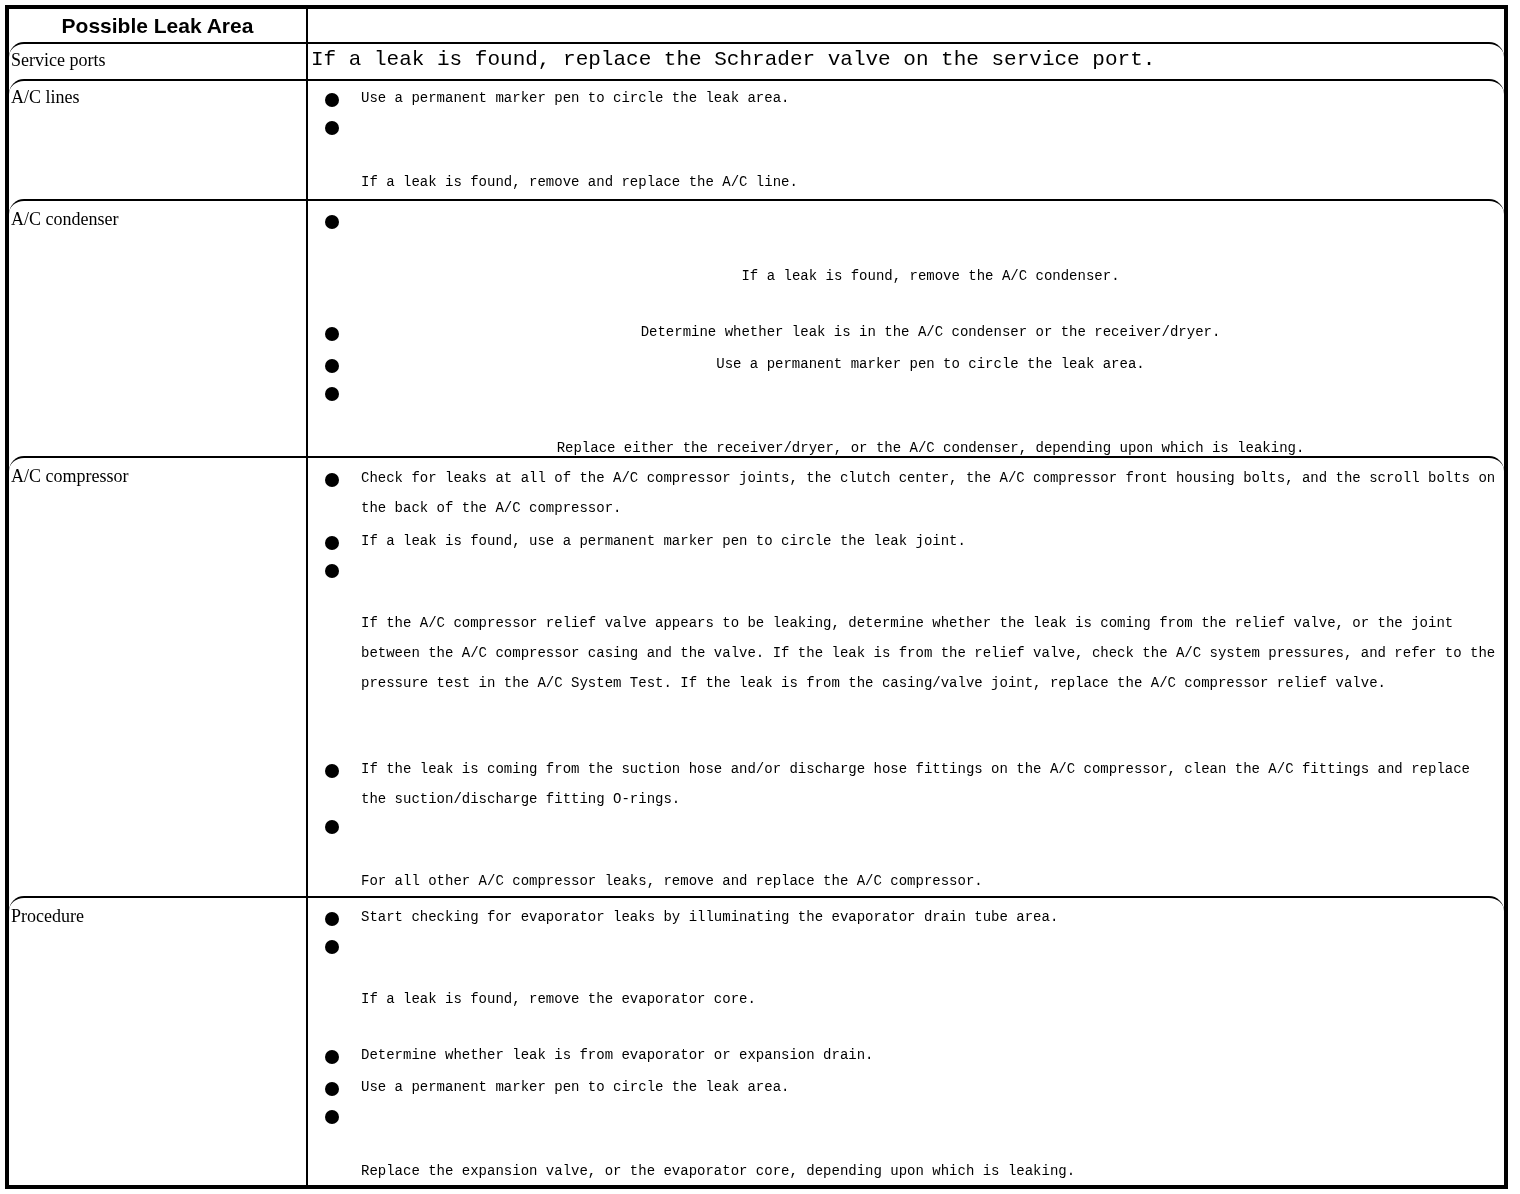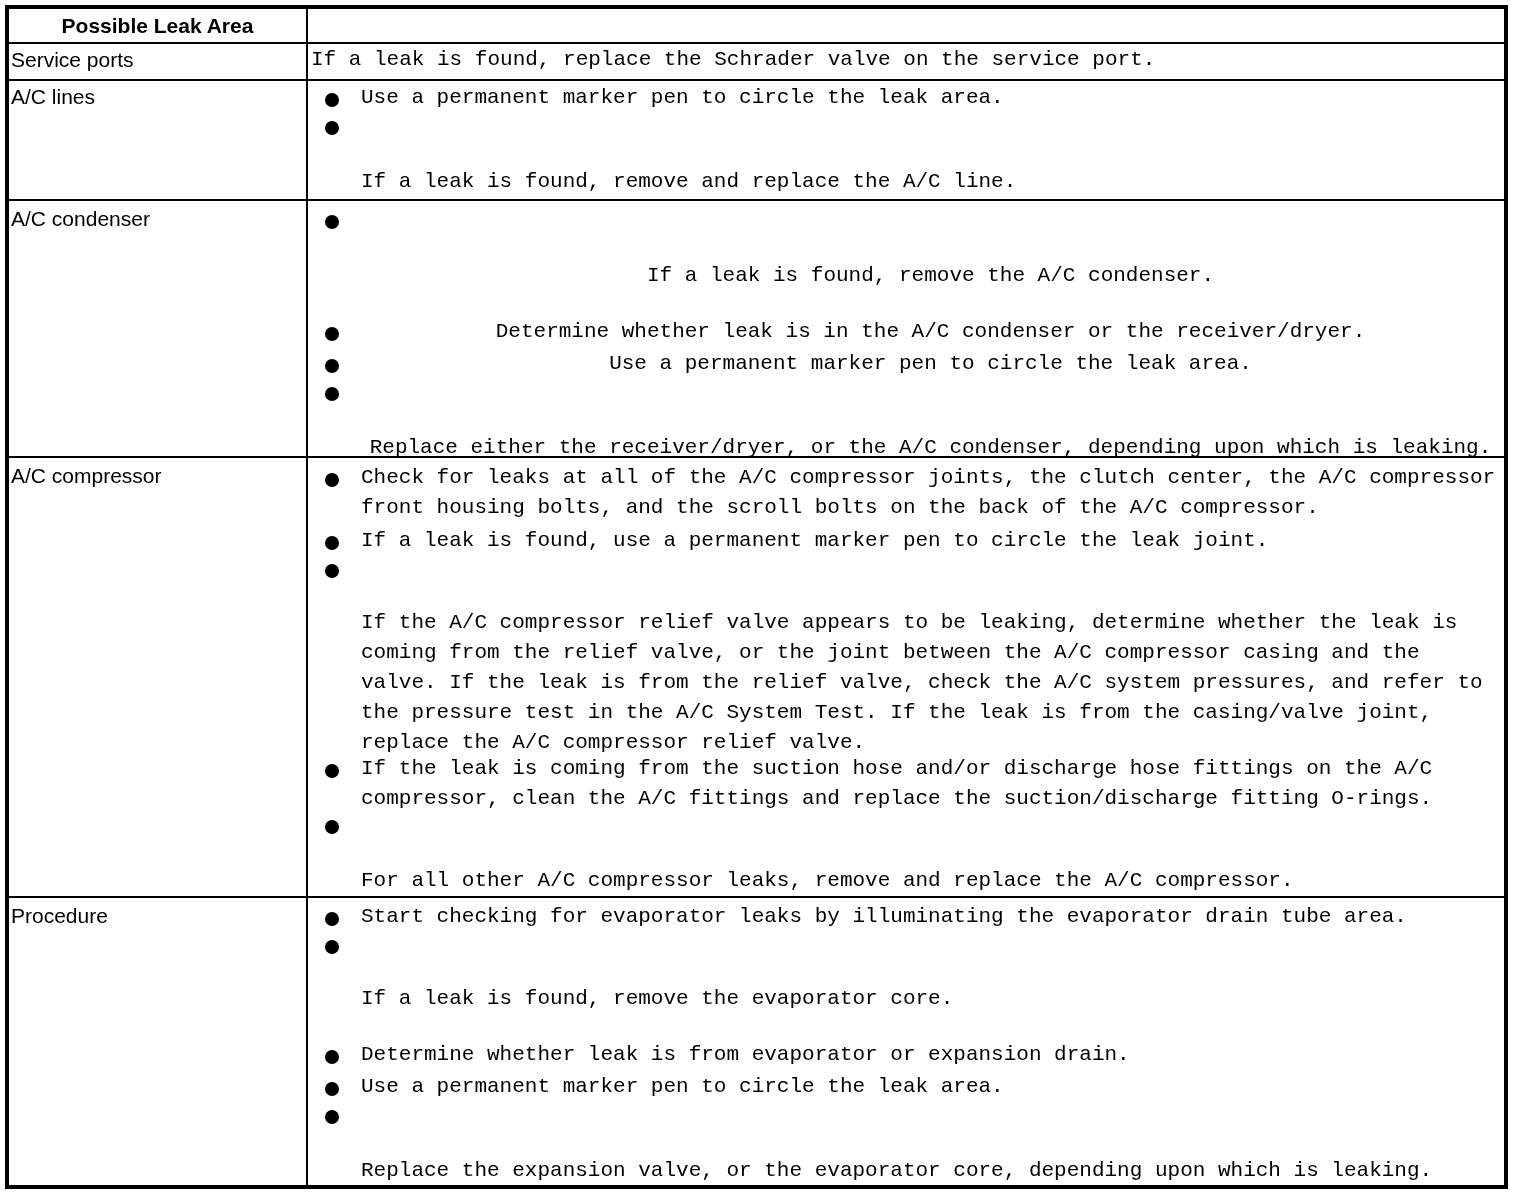--- a/index.html
+++ b/index.html
@@ -1,31 +1,31 @@
 <!DOCTYPE html>
 <html><head>
 <meta charset="utf-8">
 <style>
   html, body { margin:0; padding:0; background:#ffffff; }
   body { width:1520px; height:1194px; position:relative; overflow:hidden;
          font-family:"Liberation Sans", sans-serif; color:#000; }
   .table { position:absolute; left:5px; top:5px; width:1495px; height:1176px;
            border:4px solid #000; }
-  .row { position:absolute; left:0; right:0; border-top:2px solid #000; }
+  .row { position:absolute; left:0; right:0; border-top:2px solid #000;border-radius:15px; }
   .row.first { border-top:none; }
   .col-divider { position:absolute; top:0; bottom:0; left:297px; width:2px; background:#000; }
   .hdr { position:absolute; top:0; height:33px; font-weight:bold; font-size:21px;
          display:flex; align-items:center; justify-content:center; }
   .hdr.left { left:0; width:297px; }
   .hdr.right { left:299px; right:0; }
-  .area { position:absolute; left:2px; top:2px; font-size:21px; line-height:24px; }
+  .area { position:absolute; left:2px; top:2px; font-size:18px; line-height:24px;font-family:Liberation Serif, serif; }
   .proc { position:absolute; left:302px; right:4px; top:2px; font-size:21px; line-height:30px;font-family:Liberation Mono, monospace; }
   .item { position:absolute; left:0; right:0; }
   .bullet { position:absolute; left:14px; width:14px; height:14px; border-radius:50%; background:#000; }
-  .btext { position:absolute; left:50px; right:0; font-size:21px; line-height:30px; }
+  .btext { position:absolute; left:50px; right:0; font-size:14px; line-height:30px; }
 </style>
 </head>
 <body>
 
 <div class="table">
   <div class="col-divider"></div>
 
   <div class="row first" style="top:0;height:33px;">
     <div class="hdr left">Possible Leak Area</div>
   </div>

